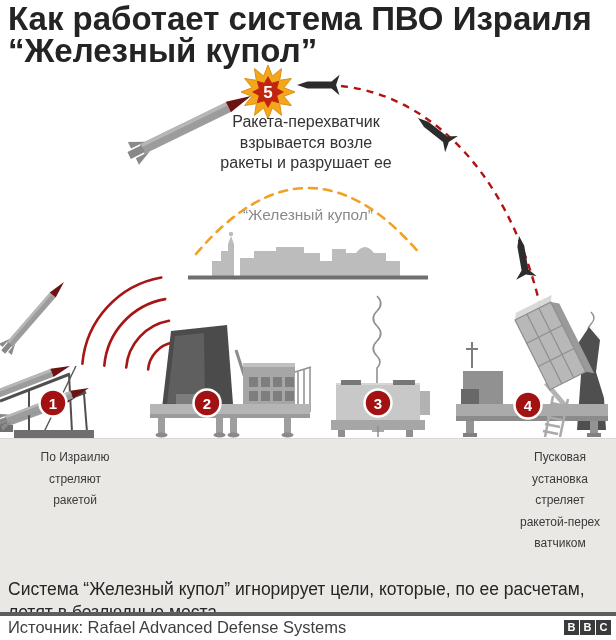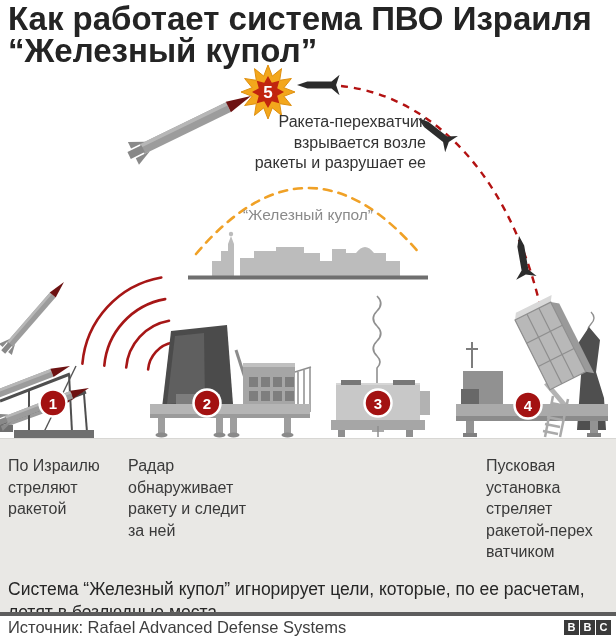--- a/index.html
+++ b/index.html
@@ -2,28 +2,28 @@
 <html><head>
 <meta charset="utf-8">
 <style>
   html,body{margin:0;padding:0;background:#fff;}
   .stage{position:relative;width:616px;height:640px;background:#fff;overflow:hidden;
          font-family:"Liberation Sans","DejaVu Sans",sans-serif;}
   .title{position:absolute;left:8px;top:3px;width:590px;
          font-family:Liberation Sans, sans-serif;
          font-weight:bold;font-size:33px;line-height:32px;color:#242424;white-space:pre-line;}
   .diagram-svg{position:absolute;left:0;top:0;}
-  .annotation{position:absolute;left:186px;top:112px;width:240px;text-align:right;
+  .annotation{position:absolute;left:186px;top:112px;width:240px;text-align:center;
               font-size:16px;line-height:20.5px;color:#333;white-space:pre-line;}
   .dome-label{position:absolute;left:228px;top:206px;width:160px;text-align:center;
               font-size:15.5px;color:#8a8a8a;white-space:pre-line;}
   .band{position:absolute;left:0;top:438px;width:616px;height:174px;background:#e9e8e5;
         border-top:1px solid #d8d7d4;box-sizing:border-box;}
-  .caption{position:absolute;top:8px;text-align:left;font-size:16px;line-height:21.5px;
-           color:#3a3a3a;white-space:pre-line;margin-top:8px;}
+  .caption{position:absolute;top:8px;text-align:center;font-size:12px;line-height:21.5px;
+           color:#3a3a3a;white-space:pre-line;}
   .cap1{left:8px;width:134px;}
   .cap2{left:128px;width:156px;}
   .cap3{left:308px;width:164px;}
   .cap4{left:486px;width:148px;}
   .note{position:absolute;left:8px;top:139px;width:602px;font-size:17.5px;line-height:23px;
         color:#262626;white-space:pre-line;}
   .divider{position:absolute;left:0;top:612px;width:616px;height:4px;background:#5d5d5d;}
   .footer{position:absolute;left:0;top:616px;width:616px;height:24px;background:#fff;}
   .source{position:absolute;left:8px;top:2px;font-size:16.5px;color:#3f3f3f;}
   .bbc{position:absolute;right:5px;top:4px;display:flex;gap:1px;}
@@ -212,24 +212,20 @@
 
   <div class="annotation">Ракета-перехватчик
 взрывается возле
 ракеты и разрушает ее</div>
   <div class="dome-label">“Железный купол”</div>
 
   <div class="band">
     <div class="caption cap1">По Израилю
 стреляют
 ракетой</div>
-    <div class="caption cap2">Радар
-обнаруживает
-ракету и следит
-за ней</div>
     <div class="caption cap4">Пусковая
 установка
 стреляет
 ракетой-перех
 ватчиком</div>
     <div class="note">Система “Железный купол” игнорирует цели, которые, по ее расчетам,
 летят в безлюдные места</div>
   </div>
 
   <div class="divider"></div>

